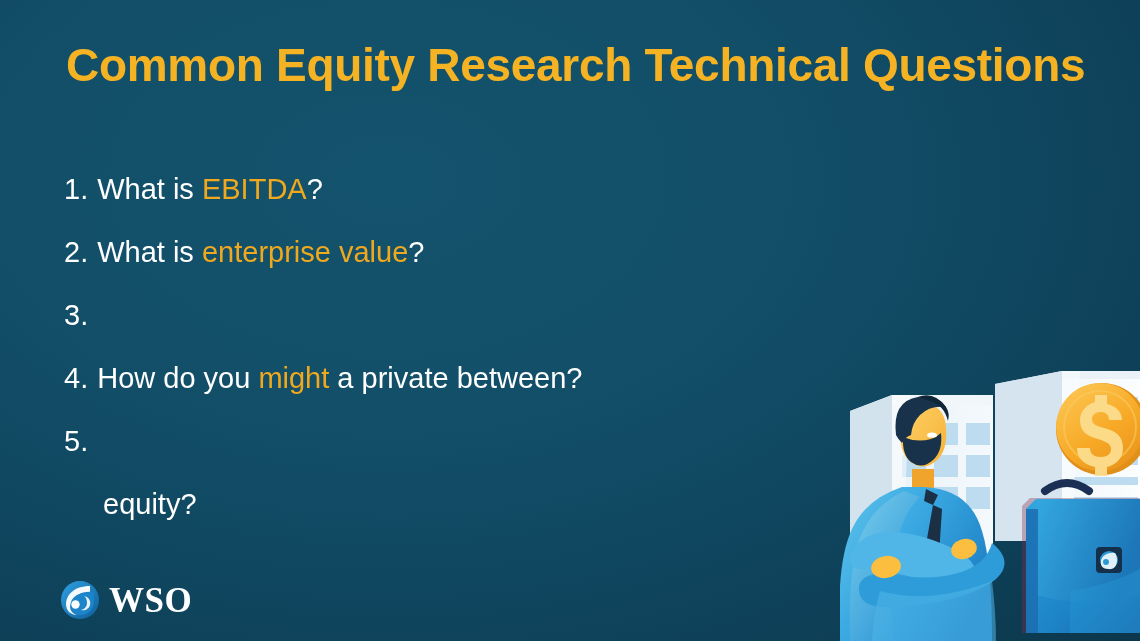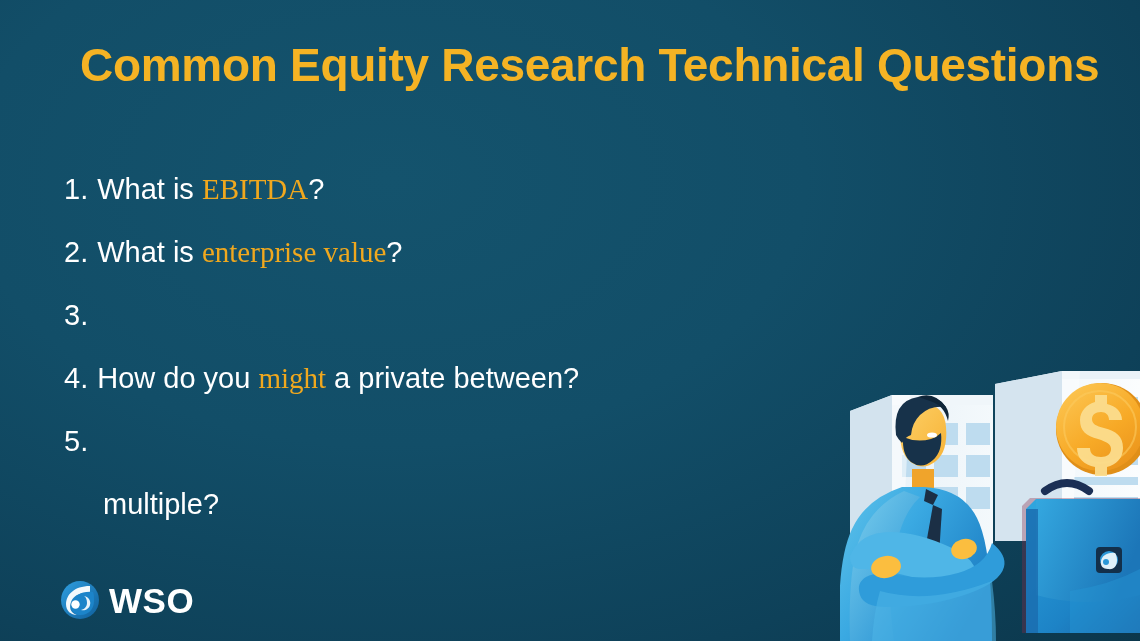--- a/index.html
+++ b/index.html
@@ -14,21 +14,21 @@
     overflow: hidden;
     font-family: "Liberation Sans", sans-serif;
     background: #104b64;
     background-image:
       radial-gradient(ellipse 1100px 700px at 34% 28%, #14536d 0%, #124e68 38%, #0e4159 72%, #0b3549 100%);
   }
 
   
   #title {
     position: absolute;
-    left: 80px;
+    left: 66px;
     top: 36px;
     width: 1010px;
     color: #f5b324;
     font-size: 46px;
     font-weight: bold;
     letter-spacing: -0.3px;
     line-height: 58px;
     white-space: nowrap;
   }
 
@@ -49,41 +49,41 @@
   }
   .q-num {
     color: #ffffff;
     margin-right: 9px;
     flex: 0 0 auto;
   }
   .q-text {
     color: #ffffff;
     white-space: normal;
   }
-  .hl { color: #f0a81e; font-family: Liberation Serif, serif; }
+  .hl { color: #f0a81e; }
   .q-wrap-line {
     color: #ffffff;
     font-size: 29px;
     line-height: 63px;
     padding-left: 39px;
   }
 
   
   #wso-logo {
     position: absolute;
     left: 60px;
     top: 580px;
     display: flex;
     align-items: center;
     gap: 9px;
   }
   #wso-mark { width: 40px; height: 40px; display:block; }
   #wso-word {
     color: #ffffff;
-    font-family: Liberation Sans, sans-serif;
+    font-family: Liberation Serif, serif;
     font-size: 35px;
     font-weight: bold;
     letter-spacing: 0.5px;
     line-height: 35px;
   }
 
   
   #illustration {
     position: absolute;
     right: 0;
@@ -123,21 +123,21 @@
     <div class="q-item">
       <span class="q-num">4.</span>
       <span class="q-text">
         <span>How do you </span><span class="hl">might</span><span> a private between?</span>
       </span>
     </div>
 
     <div class="q-item">
       <span class="q-num">5.</span>
     </div>
-    <div class="q-wrap-line">multiple?</div>
+    <div class="q-wrap-line">equity?</div>
 
   </div>
 
   <div id="wso-logo">
     <svg id="wso-mark" viewBox="0 0 40 40">
       <defs>
         <linearGradient id="gMark" x1="0" y1="0" x2="1" y2="1">
           <stop offset="0%" stop-color="#2f9fe0"></stop>
           <stop offset="100%" stop-color="#0f5f9c"></stop>
         </linearGradient>

